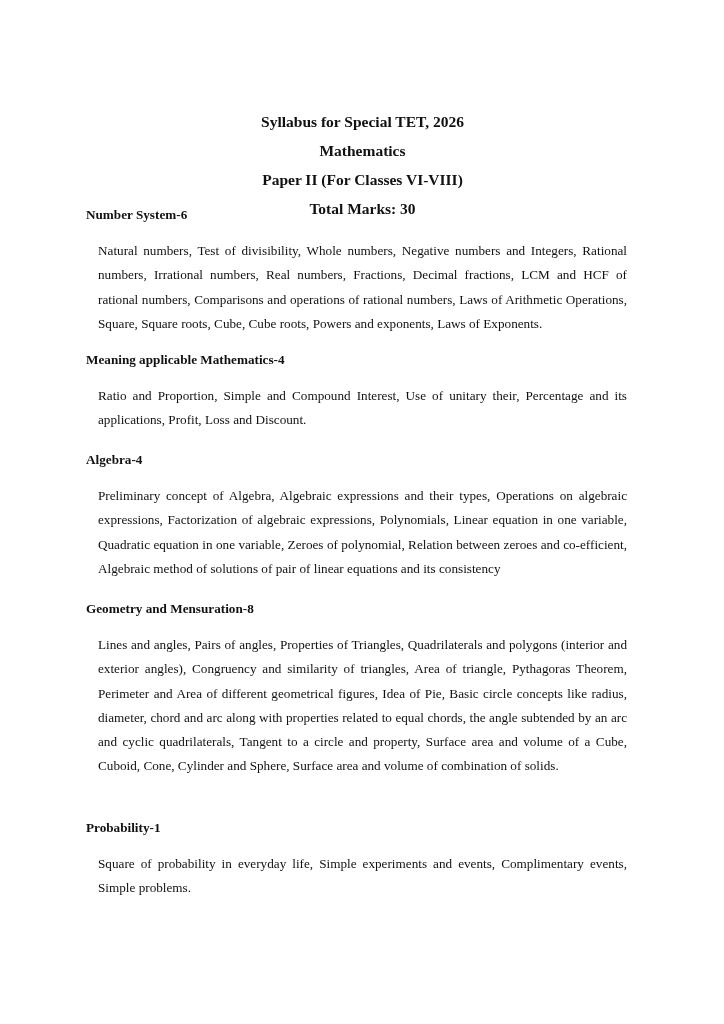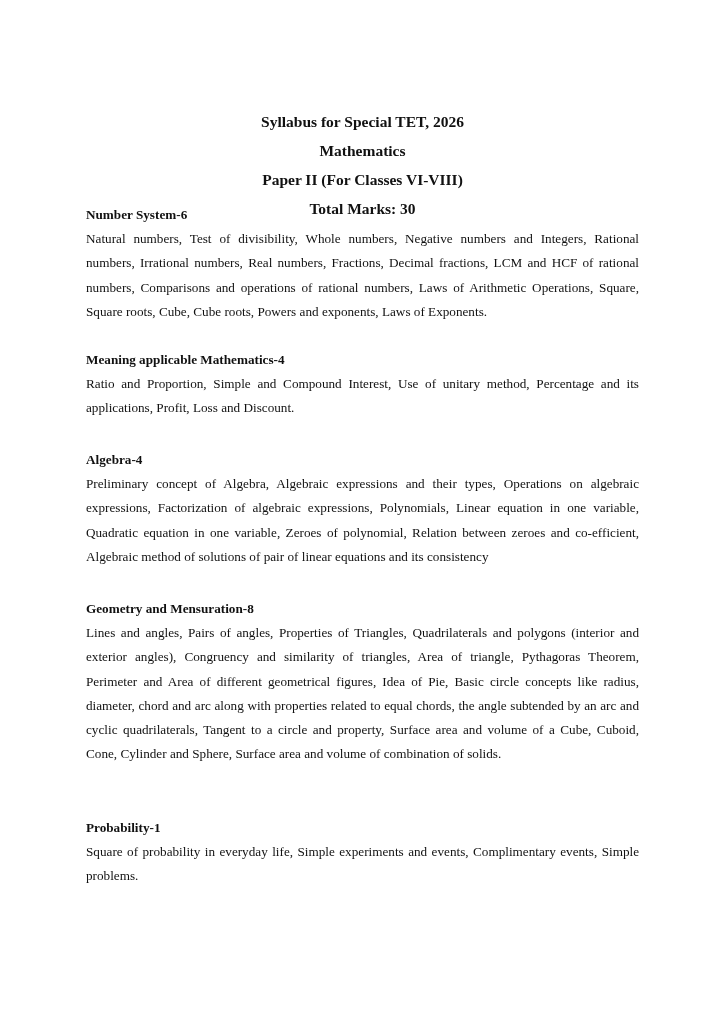--- a/index.html
+++ b/index.html
@@ -43,21 +43,21 @@
       height: 24px;
     }
     .section-marks {
       padding-right: 1px;
     }
     .section-body {
       font-size: 13.2px;
       line-height: 24.3px;
       text-align: justify;
       text-align-last: left;
-      margin: 0;
+      margin: 12px;
     }
   </style>
 </head>
 <body>
 
 <div class="page">
   <div class="header">
     <div>Syllabus for Special TET, 2026</div>
     <div>Mathematics</div>
     <div>Paper II (For Classes VI-VIII)</div>
@@ -70,21 +70,21 @@
       <span class="section-marks">6</span>
     </div>
     <p class="section-body">Natural numbers, Test of divisibility, Whole numbers, Negative numbers and Integers, Rational numbers, Irrational numbers, Real numbers, Fractions, Decimal fractions, LCM and HCF of rational numbers, Comparisons and operations of rational numbers, Laws of Arithmetic Operations, Square, Square roots, Cube, Cube roots, Powers and exponents, Laws of Exponents.</p>
   </div>
 
   <div class="section" style="top:245px;">
     <div class="section-head">
       <span>Meaning applicable Mathematics-</span>
       <span class="section-marks">4</span>
     </div>
-    <p class="section-body">Ratio and Proportion, Simple and Compound Interest, Use of unitary method, Percentage and its applications, Profit, Loss and Discount.</p>
+    <p class="section-body">Ratio and Proportion, Simple and Compound Interest, Use of unitary their, Percentage and its applications, Profit, Loss and Discount.</p>
   </div>
 
   <div class="section" style="top:345px;">
     <div class="section-head">
       <span>Algebra-</span>
       <span class="section-marks">4</span>
     </div>
     <p class="section-body">Preliminary concept of Algebra, Algebraic expressions and their types, Operations on algebraic expressions, Factorization of algebraic expressions, Polynomials, Linear equation in one variable, Quadratic equation in one variable, Zeroes of polynomial, Relation between zeroes and co-efficient, Algebraic method of solutions of pair of linear equations and its consistency</p>
   </div>
 

